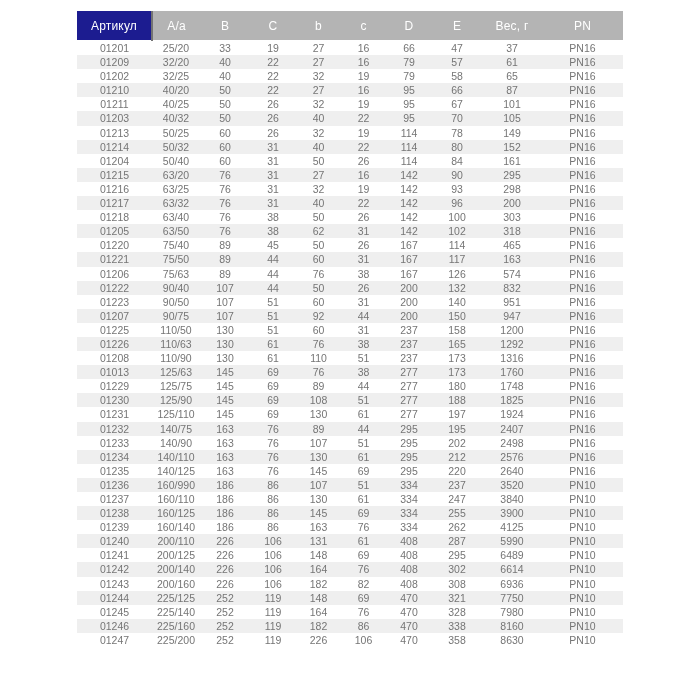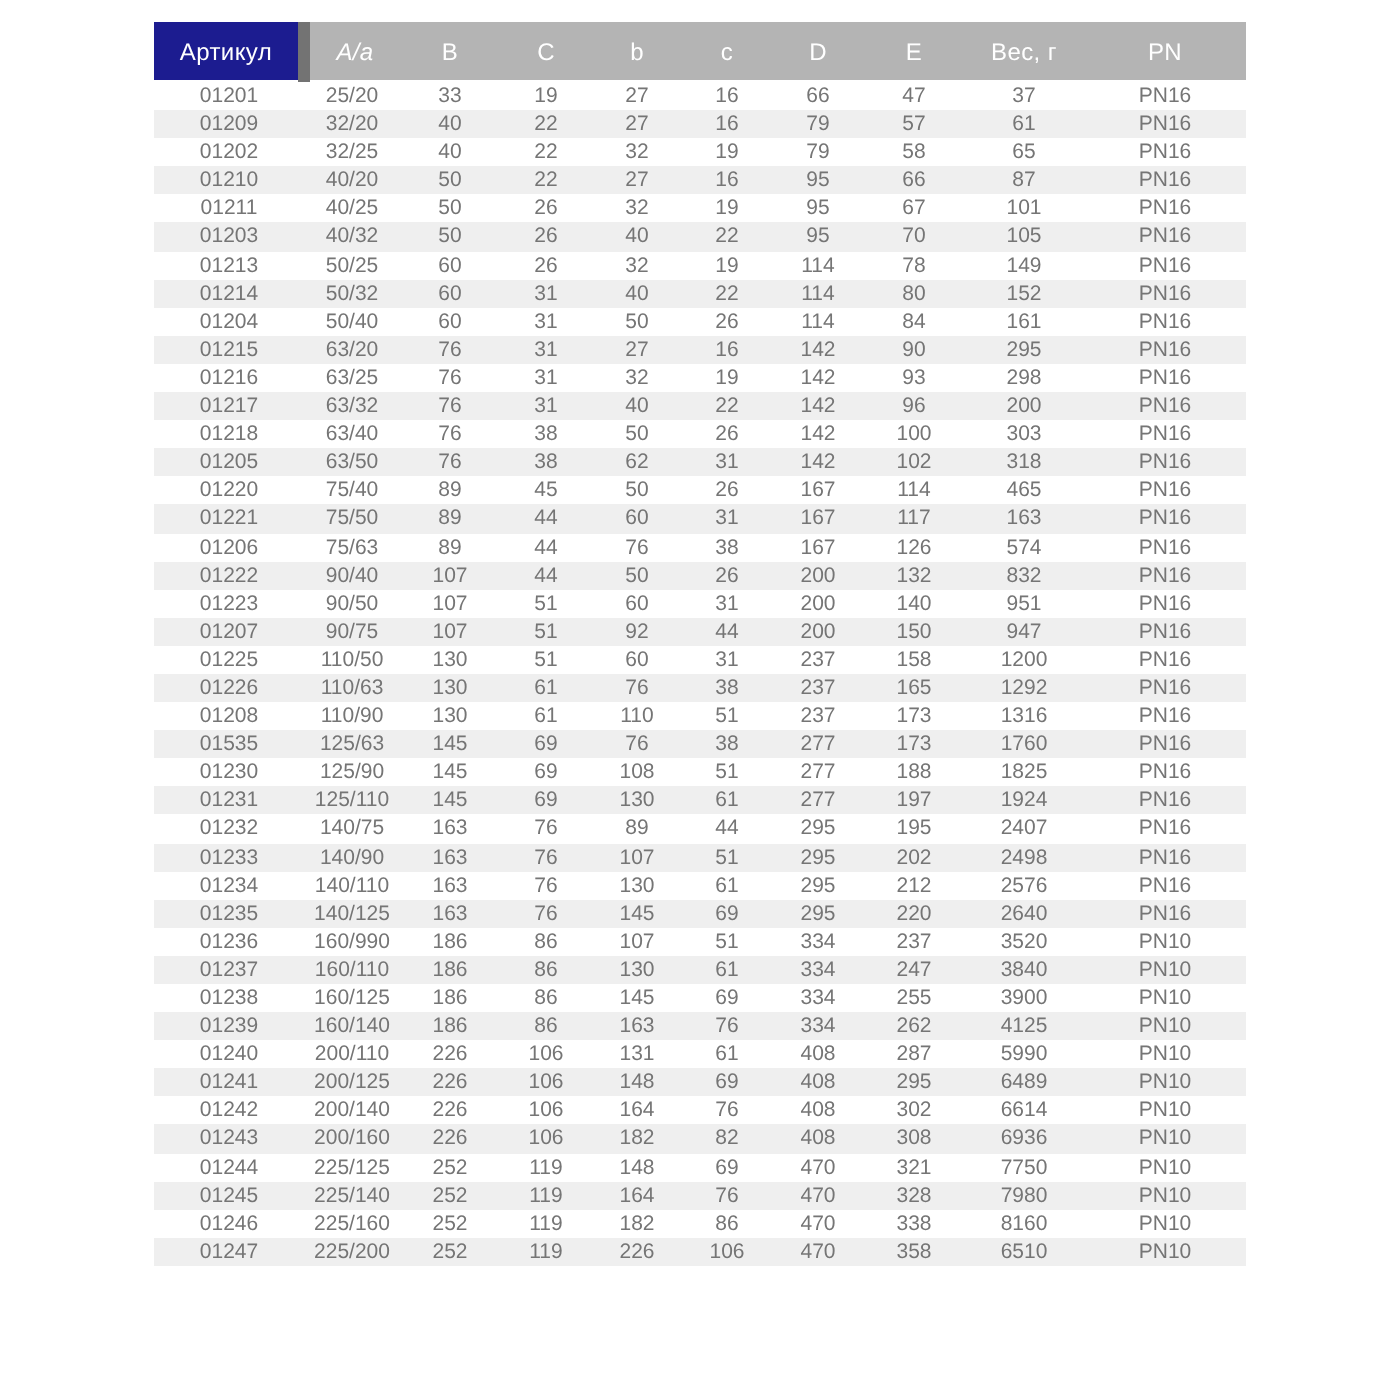--- a/index.html
+++ b/index.html
@@ -33,22 +33,21 @@
     font-size: 12px;
     text-align: center;
     vertical-align: middle;
     padding: 0;
     letter-spacing: 0.2px;
   }
   table.spec-table thead th.accent {
     background: var(--accent, #1c1c90);
   }
   table.spec-table thead th.after-accent {
-    border-left: 6px solid #737373;
-    font-style: italic;
+    border-left: 2px solid #737373;
   }
   table.spec-table thead tr {
     border-bottom: 1px solid #ffffff;
   }
   table.spec-table tbody td {
     height: 14.1px;
     line-height: 14.1px;
     font-size: 10.5px;
     color: var(--row-text, #757575);
     text-align: center;
@@ -366,29 +365,41 @@
           <td>130</td>
           <td>61</td>
           <td>110</td>
           <td>51</td>
           <td>237</td>
           <td>173</td>
           <td>1316</td>
           <td>PN16</td>
         </tr>
         <tr>
-          <td>01535</td>
+          <td>01013</td>
           <td>125/63</td>
           <td>145</td>
           <td>69</td>
           <td>76</td>
           <td>38</td>
           <td>277</td>
           <td>173</td>
           <td>1760</td>
+          <td>PN16</td>
+        </tr>
+        <tr>
+          <td>01229</td>
+          <td>125/75</td>
+          <td>145</td>
+          <td>69</td>
+          <td>89</td>
+          <td>44</td>
+          <td>277</td>
+          <td>180</td>
+          <td>1748</td>
           <td>PN16</td>
         </tr>
         <tr>
           <td>01230</td>
           <td>125/90</td>
           <td>145</td>
           <td>69</td>
           <td>108</td>
           <td>51</td>
           <td>277</td>
@@ -590,18 +601,18 @@
         </tr>
         <tr>
           <td>01247</td>
           <td>225/200</td>
           <td>252</td>
           <td>119</td>
           <td>226</td>
           <td>106</td>
           <td>470</td>
           <td>358</td>
-          <td>6510</td>
+          <td>8630</td>
           <td>PN10</td>
         </tr>
       </tbody>
   </table>
 </div>
 
 </body></html>

